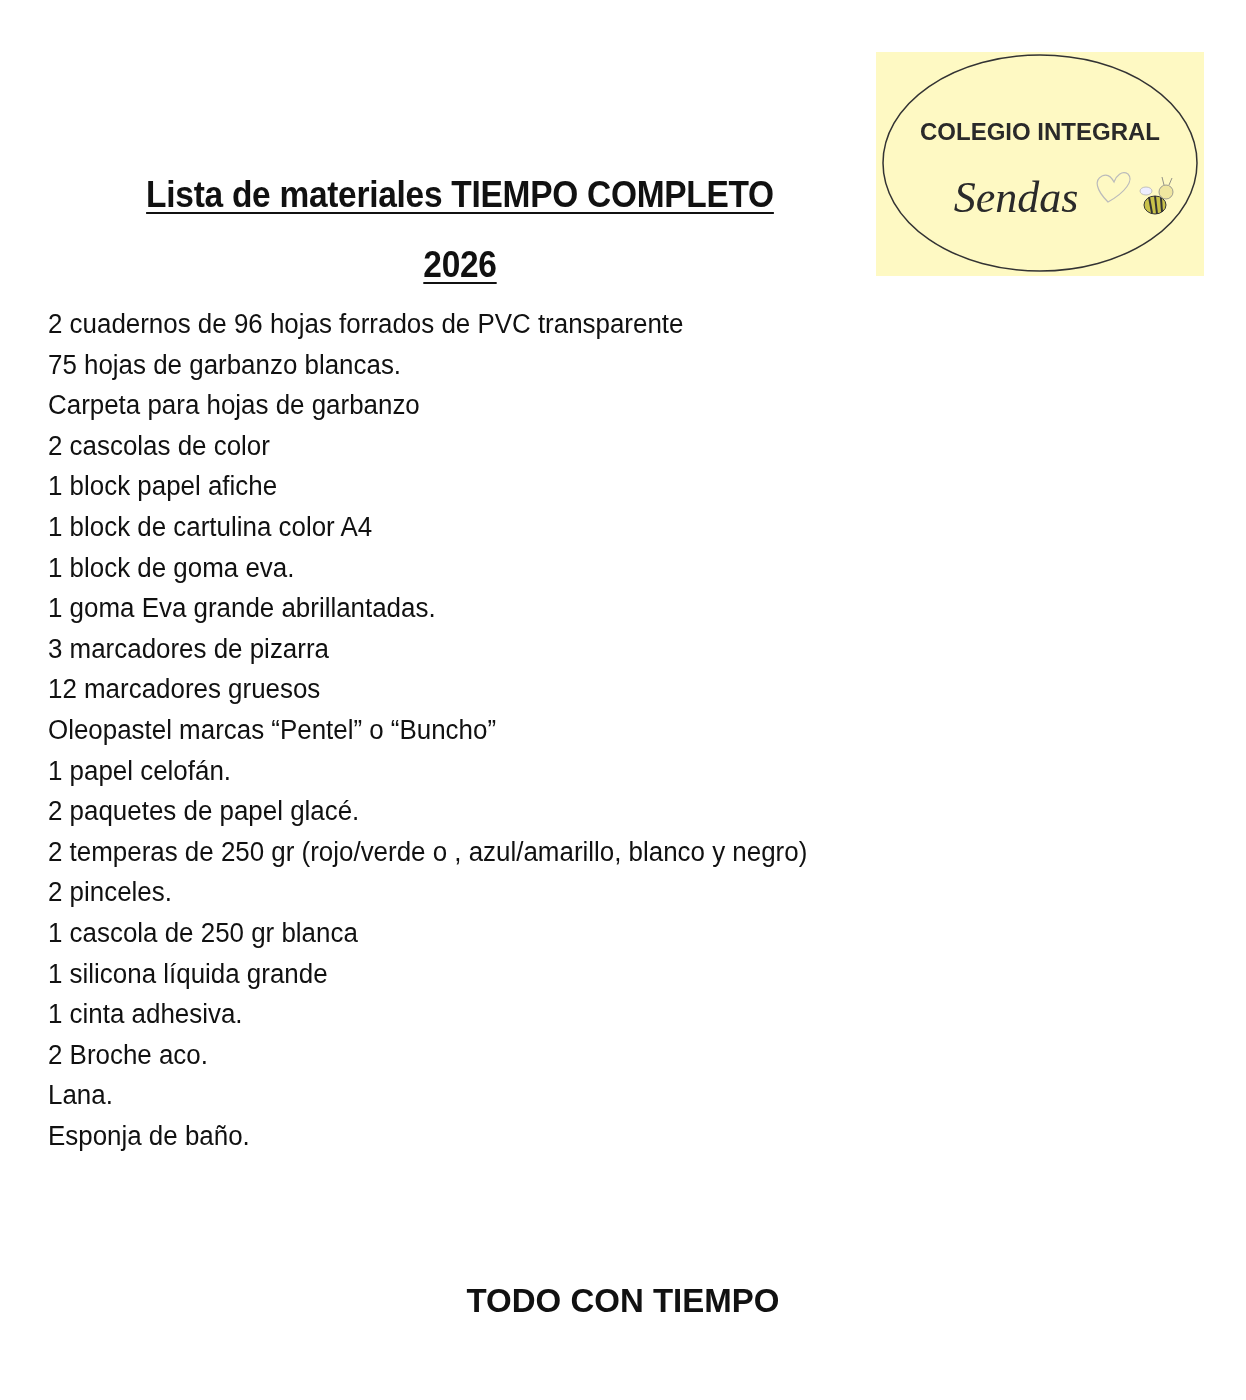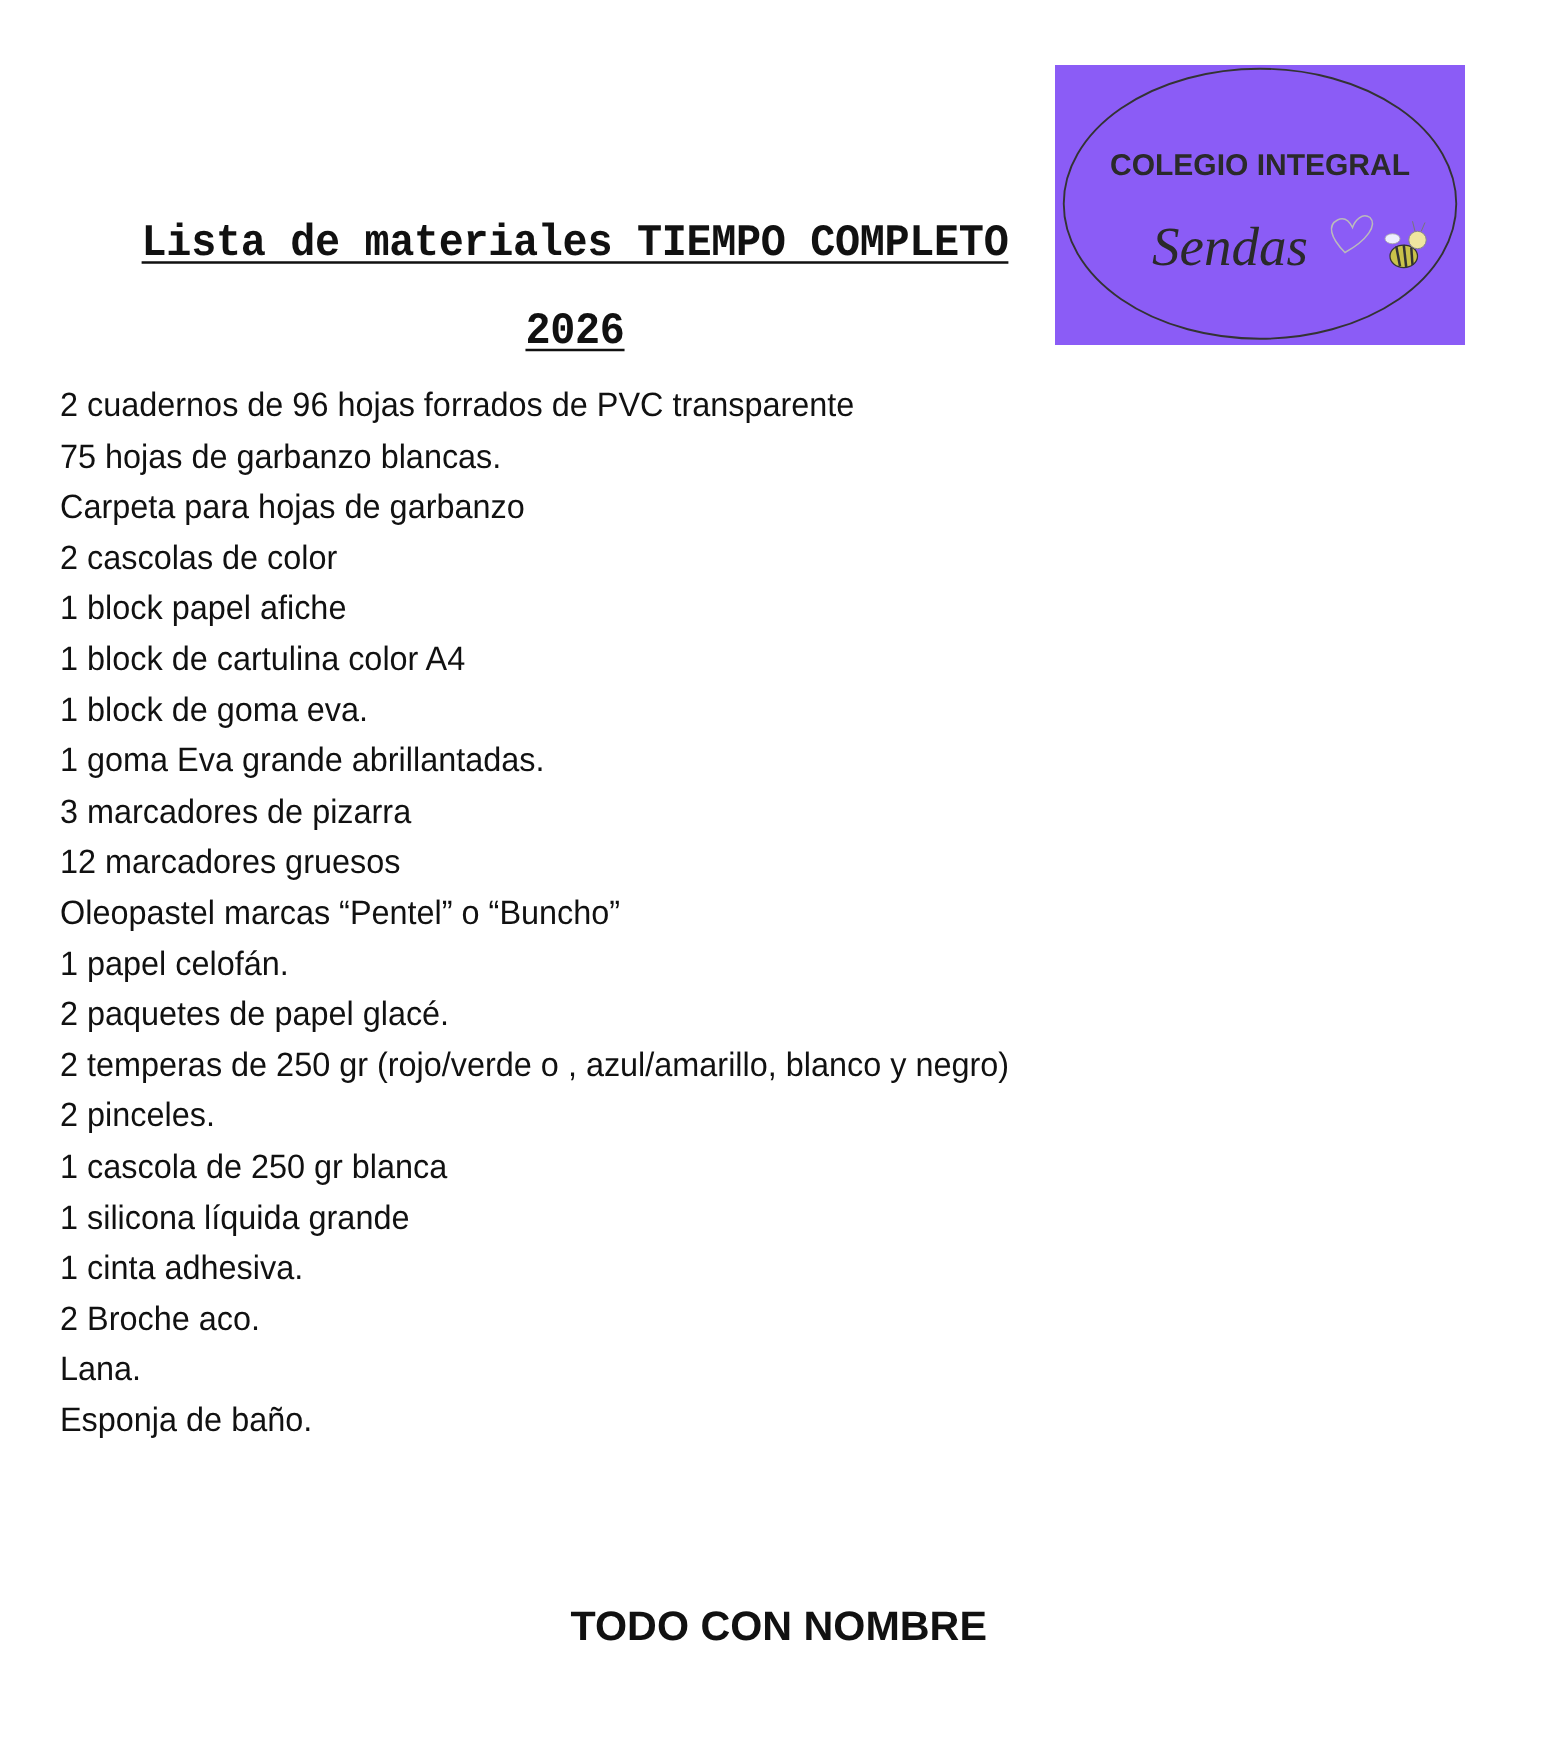--- a/index.html
+++ b/index.html
@@ -1,22 +1,22 @@
 <!DOCTYPE html>
 <html><head>
 <meta charset="utf-8">
 <style>
   html, body { margin: 0; padding: 0; background: #ffffff; }
   body { width: 1246px; height: 1400px; position: relative; overflow: hidden;
          font-family: "Liberation Sans", sans-serif; color: #111; }
-  .title-block { position: absolute; left: 40px; top: 160px; width: 840px; text-align: center; font-family: Liberation Mono, monospace; }
+  .title-block { position: absolute; left: 40px; top: 160px; width: 840px; text-align: center; }
   .title-line { font-weight: bold; font-size: 36px; line-height: 70px; text-decoration: underline;
                 text-decoration-thickness: 2px; text-underline-offset: 5px; display: block;
                 transform: scaleX(0.93); letter-spacing: -0.3px; }
-  .logo { position: absolute; left: 844px; top: 52px; width: 328px; height: 224px; background: #8b5cf6; }
+  .logo { position: absolute; left: 876px; top: 52px; width: 328px; height: 224px; background: #fef9c3; }
   .logo svg { width: 100%; height: 100%; }
   .list { position: absolute; left: 48px; top: 304px; margin: 0; padding: 0; list-style: none; }
   .list li { font-size: 27px; line-height: 40.6px; white-space: nowrap; transform-origin: left center;
              transform: scaleX(0.96); }
   .footer { position: absolute; left: 0; width: 1246px; top: 1282px; text-align: center;
             font-weight: bold; font-size: 33px; }
 </style>
 </head>
 <body>
 
@@ -63,13 +63,13 @@
   <li>2 temperas de 250 gr (rojo/verde o , azul/amarillo, blanco y negro)</li>
   <li>2 pinceles.</li>
   <li>1 cascola de 250 gr blanca</li>
   <li>1 silicona líquida grande</li>
   <li>1 cinta adhesiva.</li>
   <li>2 Broche aco.</li>
   <li>Lana.</li>
   <li>Esponja de baño.</li>
 </ul>
 
-<div class="footer">TODO CON NOMBRE</div>
+<div class="footer">TODO CON TIEMPO</div>
 
 </body></html>

